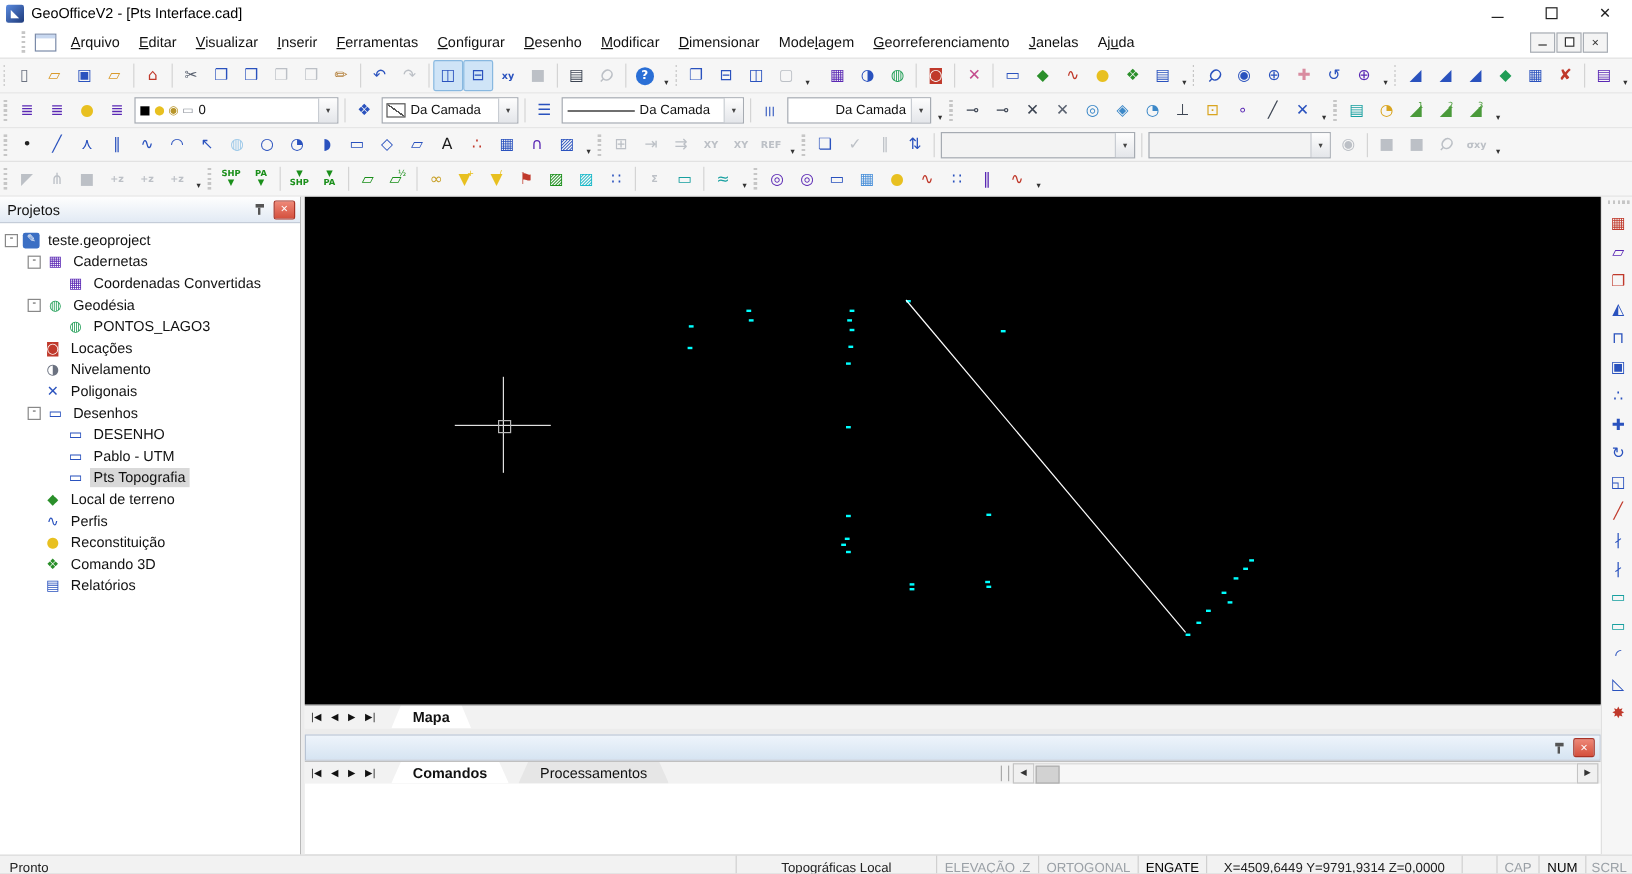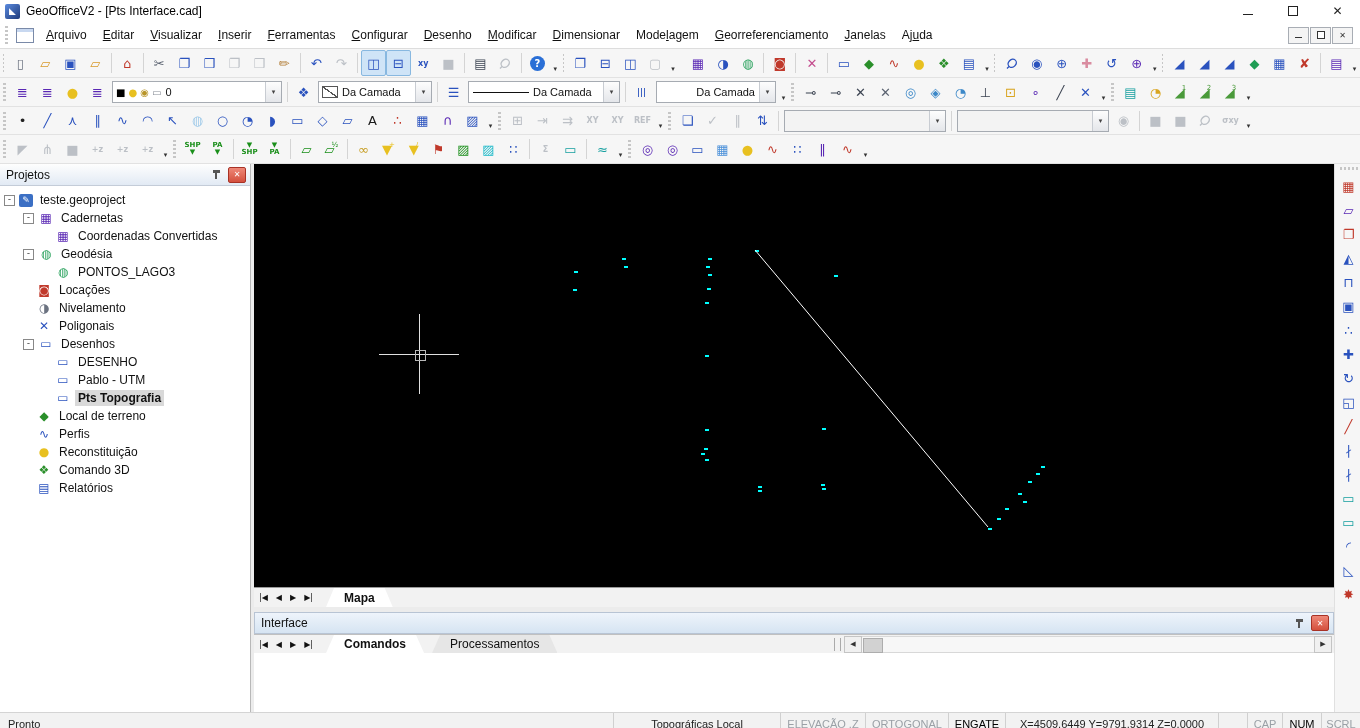--- a/index.html
+++ b/index.html
@@ -10,21 +10,21 @@
   .app-icon{width:15px;height:15px;border-radius:2px;background:linear-gradient(135deg,#5a8ade,#1e3a7a);
             color:#fff;font-size:9px;display:flex;align-items:center;justify-content:center;margin-right:6px;}
   .title-text{font-size:12px;color:#000;}
   .tb-spacer{flex:1;}
   .win-btn{width:45px;height:22px;display:flex;align-items:center;justify-content:center;color:#222;}
   .g-min{width:10px;height:1px;background:#222;margin-top:6px;}
   .g-restore{width:8px;height:8px;border:1px solid #222;position:relative;background:#fff;}
   .g-restore:before{content:"";position:absolute;left:2px;top:-4px;width:8px;height:8px;border:1px solid #222;z-index:-1;}
   .g-close{font-size:12px;line-height:1;}
   
-  .menubar{height:26px;display:flex;align-items:center;background:#fff;border-bottom:1px solid #ddd;padding:0 3px;}
+  .menubar{height:26px;display:flex;align-items:center;background:#fff;border-bottom:1px solid #ddd;padding:0 16px;}
   .grip{width:3px;height:18px;margin:0 4px 0 2px;background:repeating-linear-gradient(180deg,#c6c6c6 0 2px,transparent 2px 4px);}
   .mdi-doc{width:16px;height:13px;border:1px solid #7a8aa8;background:#fff;margin:0 4px;position:relative;}
   .mdi-doc:before{content:"";position:absolute;left:0;top:0;right:0;height:3px;background:#c8d8f0;}
   .menu-item{padding:4px 8px;white-space:nowrap;}
   .menu-item u{text-decoration:underline;}
   .mdi-btns{display:flex;gap:1px;margin-right:4px;}
   .mdi-btn{width:19px;height:15px;border:1px solid #a8adb4;background:#f4f4f4;display:flex;align-items:center;justify-content:center;color:#333;font-size:8px;}
   .mdi-btn .g-min{width:7px;margin-top:4px;background:#333;}
   .mdi-btn .g-restore{width:6px;height:6px;border-color:#333;}
   .mdi-btn .g-restore:before{left:2px;top:-3px;width:6px;height:6px;border-color:#333;}
@@ -66,21 +66,21 @@
              border-radius:2px;color:#fff;font-size:8px;font-weight:bold;display:flex;align-items:center;justify-content:center;}
   .tree{flex:1;padding-top:5px;overflow:hidden;}
   .tree-row{height:18px;display:flex;align-items:center;}
   .expand{width:9px;height:9px;flex:none;border:1px solid #888;background:#fff;font-size:9px;line-height:7px;
           text-align:center;color:#333;margin-right:4px;font-family:"DejaVu Sans Mono",monospace;}
   .exspace{width:13px;flex:none;}
   .ticon{width:16px;height:15px;flex:none;display:flex;align-items:center;justify-content:center;
          font-size:12px;margin-right:4px;font-family:"DejaVu Sans",sans-serif;}
   .ticon.boxed{width:14px;height:13px;border-radius:2px;font-size:9px;}
   .tlabel{padding:1px 3px;white-space:nowrap;}
-  .tlabel.sel{background:#d9d9d9;font-weight:bold;}
+  .tlabel.sel{background:#d9d9d9;}
   .vsplit{width:3px;flex:none;background:#ececec;}
   .center{width:1080px;flex:none;display:flex;flex-direction:column;}
   .canvas{height:423px;flex:none;background:#000;position:relative;overflow:hidden;}
   .pt{position:absolute;width:4px;height:2px;}
   .cross-h{position:absolute;height:1px;background:#e0e0e0;}
   .cross-v{position:absolute;width:1px;background:#e0e0e0;}
   .pickbox{position:absolute;width:9px;height:9px;border:1px solid #b8b8b8;}
   
   .tabstrip{height:19px;flex:none;background:#f2f2f2;border-top:1px solid #9a9a9a;display:flex;align-items:stretch;}
   .tabnav{display:flex;align-items:center;padding:0 5px;gap:8px;}
@@ -825,21 +825,20 @@
           <span class="navb">◀</span>
           <span class="navb">▶</span>
           <span class="navb">▶|</span>
         </span>
         <span class="sheettab">Mapa</span>
       </div>
 
       <div class="gapsplit"></div>
 
       <div class="ifheader">
-        <span class="panel-title">Interface</span>
         <span class="tb-spacer"></span>
         <span class="pin-btn">
             <i></i>
             <b></b>
           </span>
         <span class="close-btn">✕</span>
       </div>
 
 
       <div class="iftabs">

